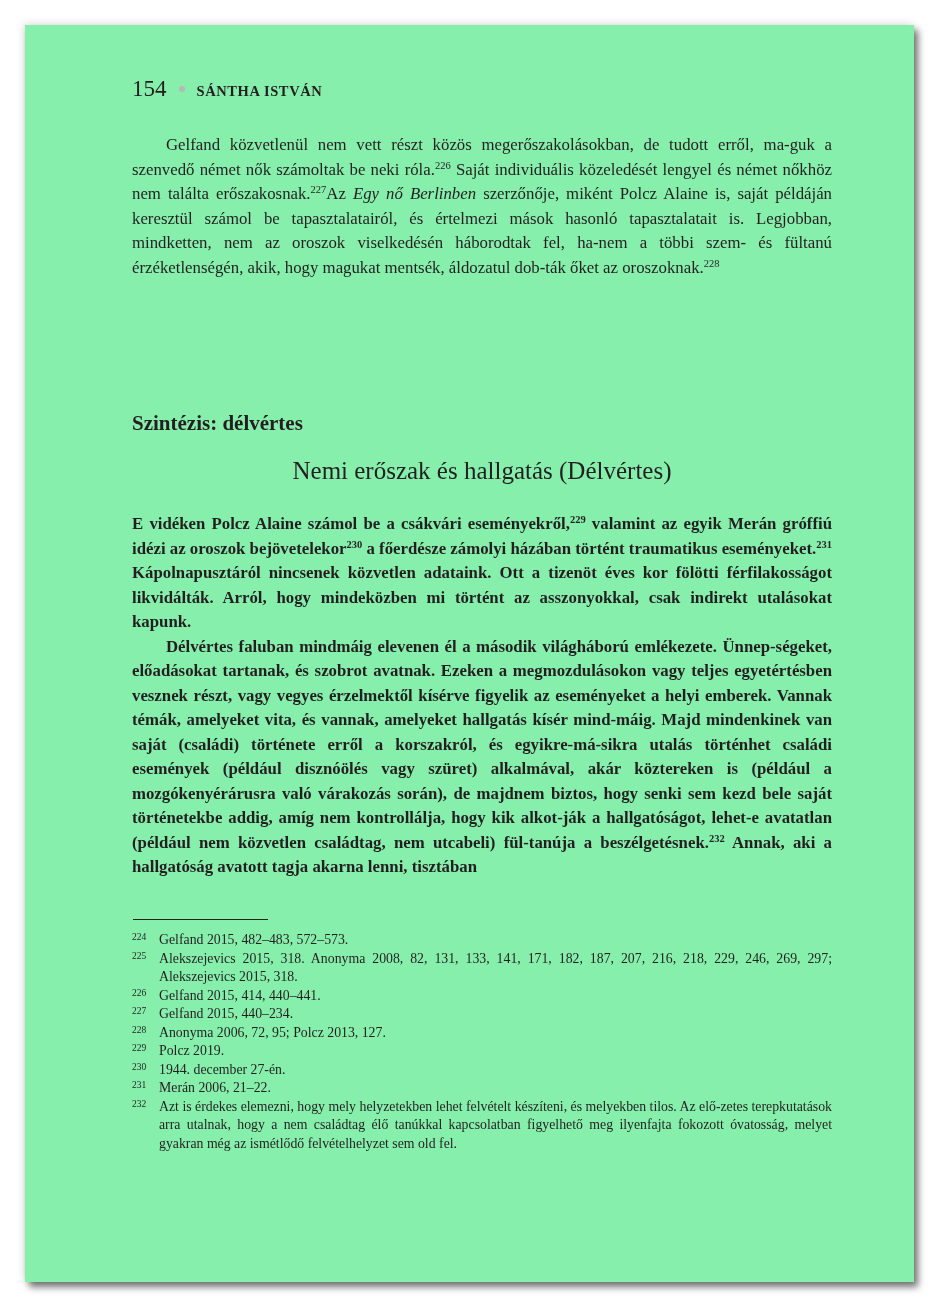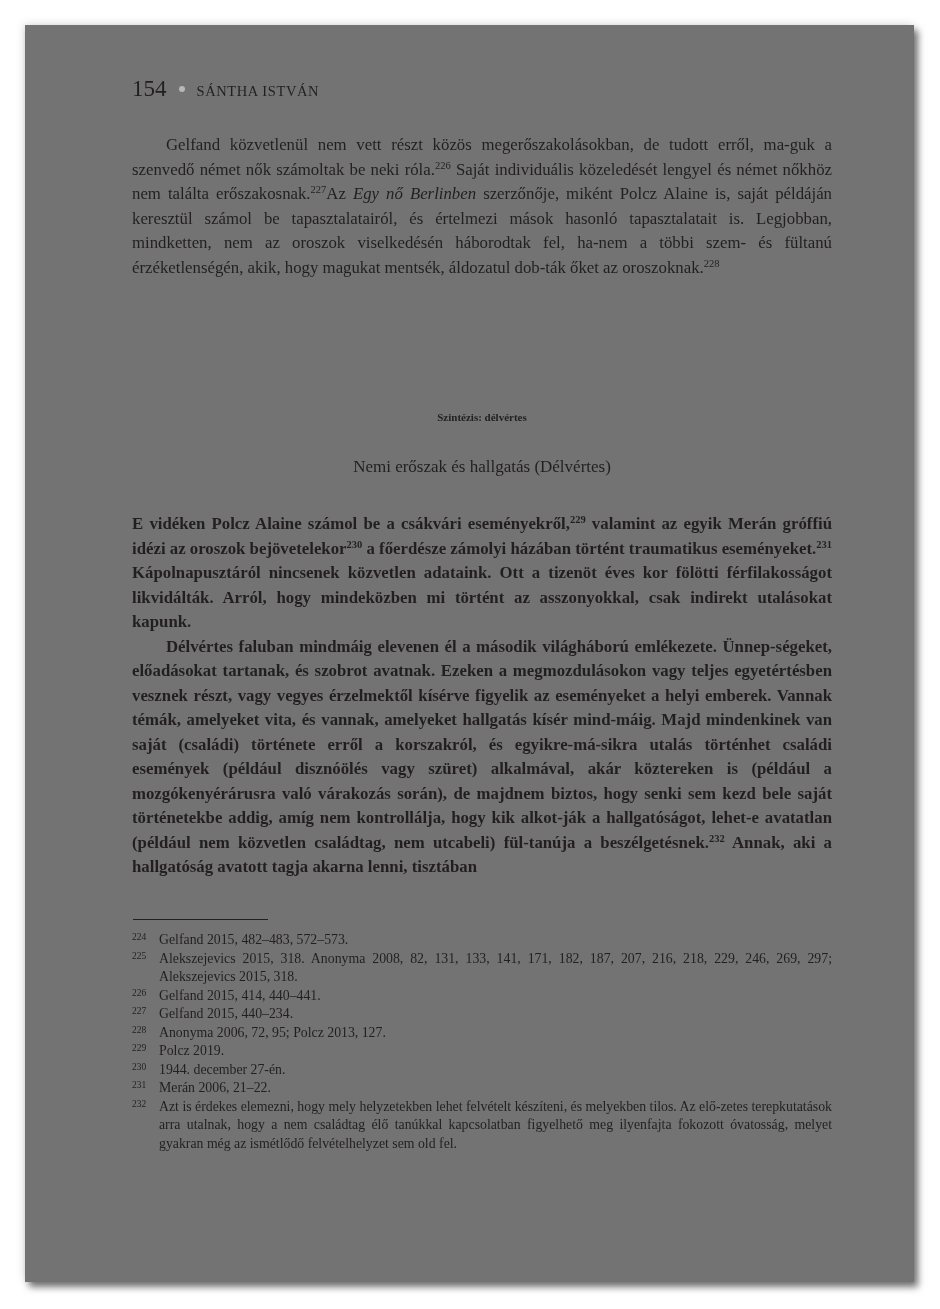--- a/index.html
+++ b/index.html
@@ -14,21 +14,21 @@
       overflow: hidden;
       font-family: "Liberation Serif", "DejaVu Serif", serif;
       color: #231f20;
     }
     .page {
       position: absolute;
       left: 25px;
       top: 25px;
       width: 889px;
       height: 1257px;
-      background: #737373;
+      background: #86efac;
       box-shadow: 4px 5px 7px rgba(0,0,0,0.55), -2px -2px 8px rgba(0,0,0,0.10);
     }
     .running-head {
       position: absolute;
       left: 107px;
       top: 51px;
       display: flex;
       align-items: baseline;
     }
     .page-number {
@@ -42,20 +42,21 @@
       border-radius: 50%;
       background: #b8b8b8;
       margin: 0 12px 0 12px;
       position: relative;
       top: -4px;
     }
     .author {
       font-size: 14.5px;
       letter-spacing: 0.6px;
       color: #231f20;
+      font-weight: bold;
     }
     .body-text {
       position: absolute;
       left: 107px;
       width: 700px;
       font-size: 16.8px;
       line-height: 24.5px;
       text-align: justify;
       hyphens: manual;
     }
@@ -69,31 +70,30 @@
       font-size: 10.5px;
       line-height: 0;
       vertical-align: 0.55em;
     }
     .block1 { top: 108px; }
     .section-title {
       position: absolute;
       left: 107px;
       width: 700px;
       top: 386px;
-      text-align: center;
       font-weight: bold;
-      font-size: 11px;
+      font-size: 21px;
     }
     .sub-title {
       position: absolute;
       left: 107px;
       width: 700px;
       top: 432px;
       text-align: center;
-      font-size: 17px;
+      font-size: 25px;
     }
     .block2 { top: 487px; font-weight: bold; }
     .footnote-rule {
       position: absolute;
       left: 108px;
       top: 894px;
       width: 135px;
       height: 1px;
       background: #231f20;
     }

